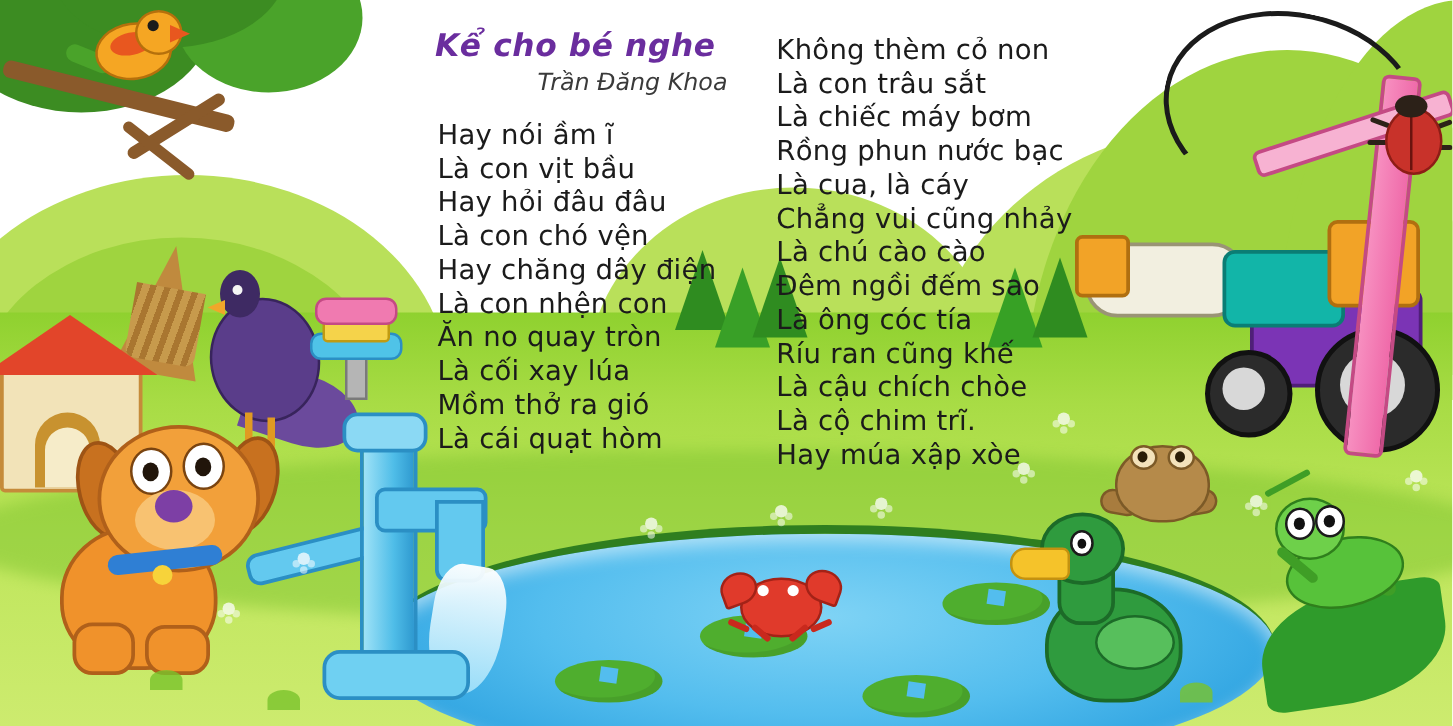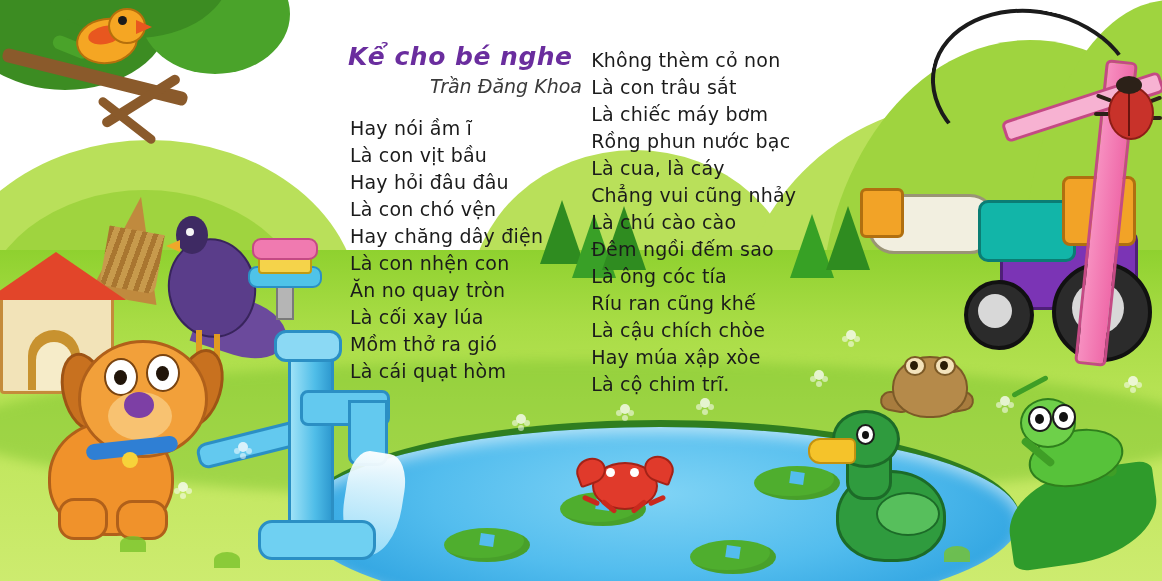--- a/index.html
+++ b/index.html
@@ -74,21 +74,20 @@
     background: #53bdee;
     transform: translateX(-50%) rotate(8deg);
   }
 
   
   .poem {
     position: absolute;
     left: 340px; top: 22px;
     width: 560px;
     z-index: 40;
-    margin-top: 20px;
   }
   .poem-title {
     color: #6a2d9e;
     font-size: 25px;
     font-weight: bold;
     font-style: italic;
     letter-spacing: .5px;
     text-align: left;
     margin: 0 0 4px 8px;
     text-shadow: 0 1px 0 rgba(255,255,255,.6);
@@ -103,21 +102,21 @@
     display: flex;
     gap: 48px;
   }
   .col {
     display: flex;
     flex-direction: column;
   }
   .col-left { margin-left: 10px; margin-top: 4px; }
   .col-right { margin-top: -64px; }
   .line {
-    font-size: 19px;
+    font-size: 22px;
     color: #1b1b1b;
     line-height: 27px;
     white-space: nowrap;
     letter-spacing: .2px;
   }
 
   
   .tree-canopy {
     position: absolute;
     background: #4aa32a;
@@ -909,19 +908,19 @@
         <div class="line">Là con trâu sắt</div>
         <div class="line">Là chiếc máy bơm</div>
         <div class="line">Rồng phun nước bạc</div>
         <div class="line">Là cua, là cáy</div>
         <div class="line">Chẳng vui cũng nhảy</div>
         <div class="line">Là chú cào cào</div>
         <div class="line">Đêm ngồi đếm sao</div>
         <div class="line">Là ông cóc tía</div>
         <div class="line">Ríu ran cũng khế</div>
         <div class="line">Là cậu chích chòe</div>
+        <div class="line">Là cộ chim trĩ.</div>
         <div class="line">Hay múa xập xòe</div>
-        <div class="line">Là cộ chim trĩ.</div>
       </div>
     </div>
   </div>
 
 </div>
 
 </body></html>

